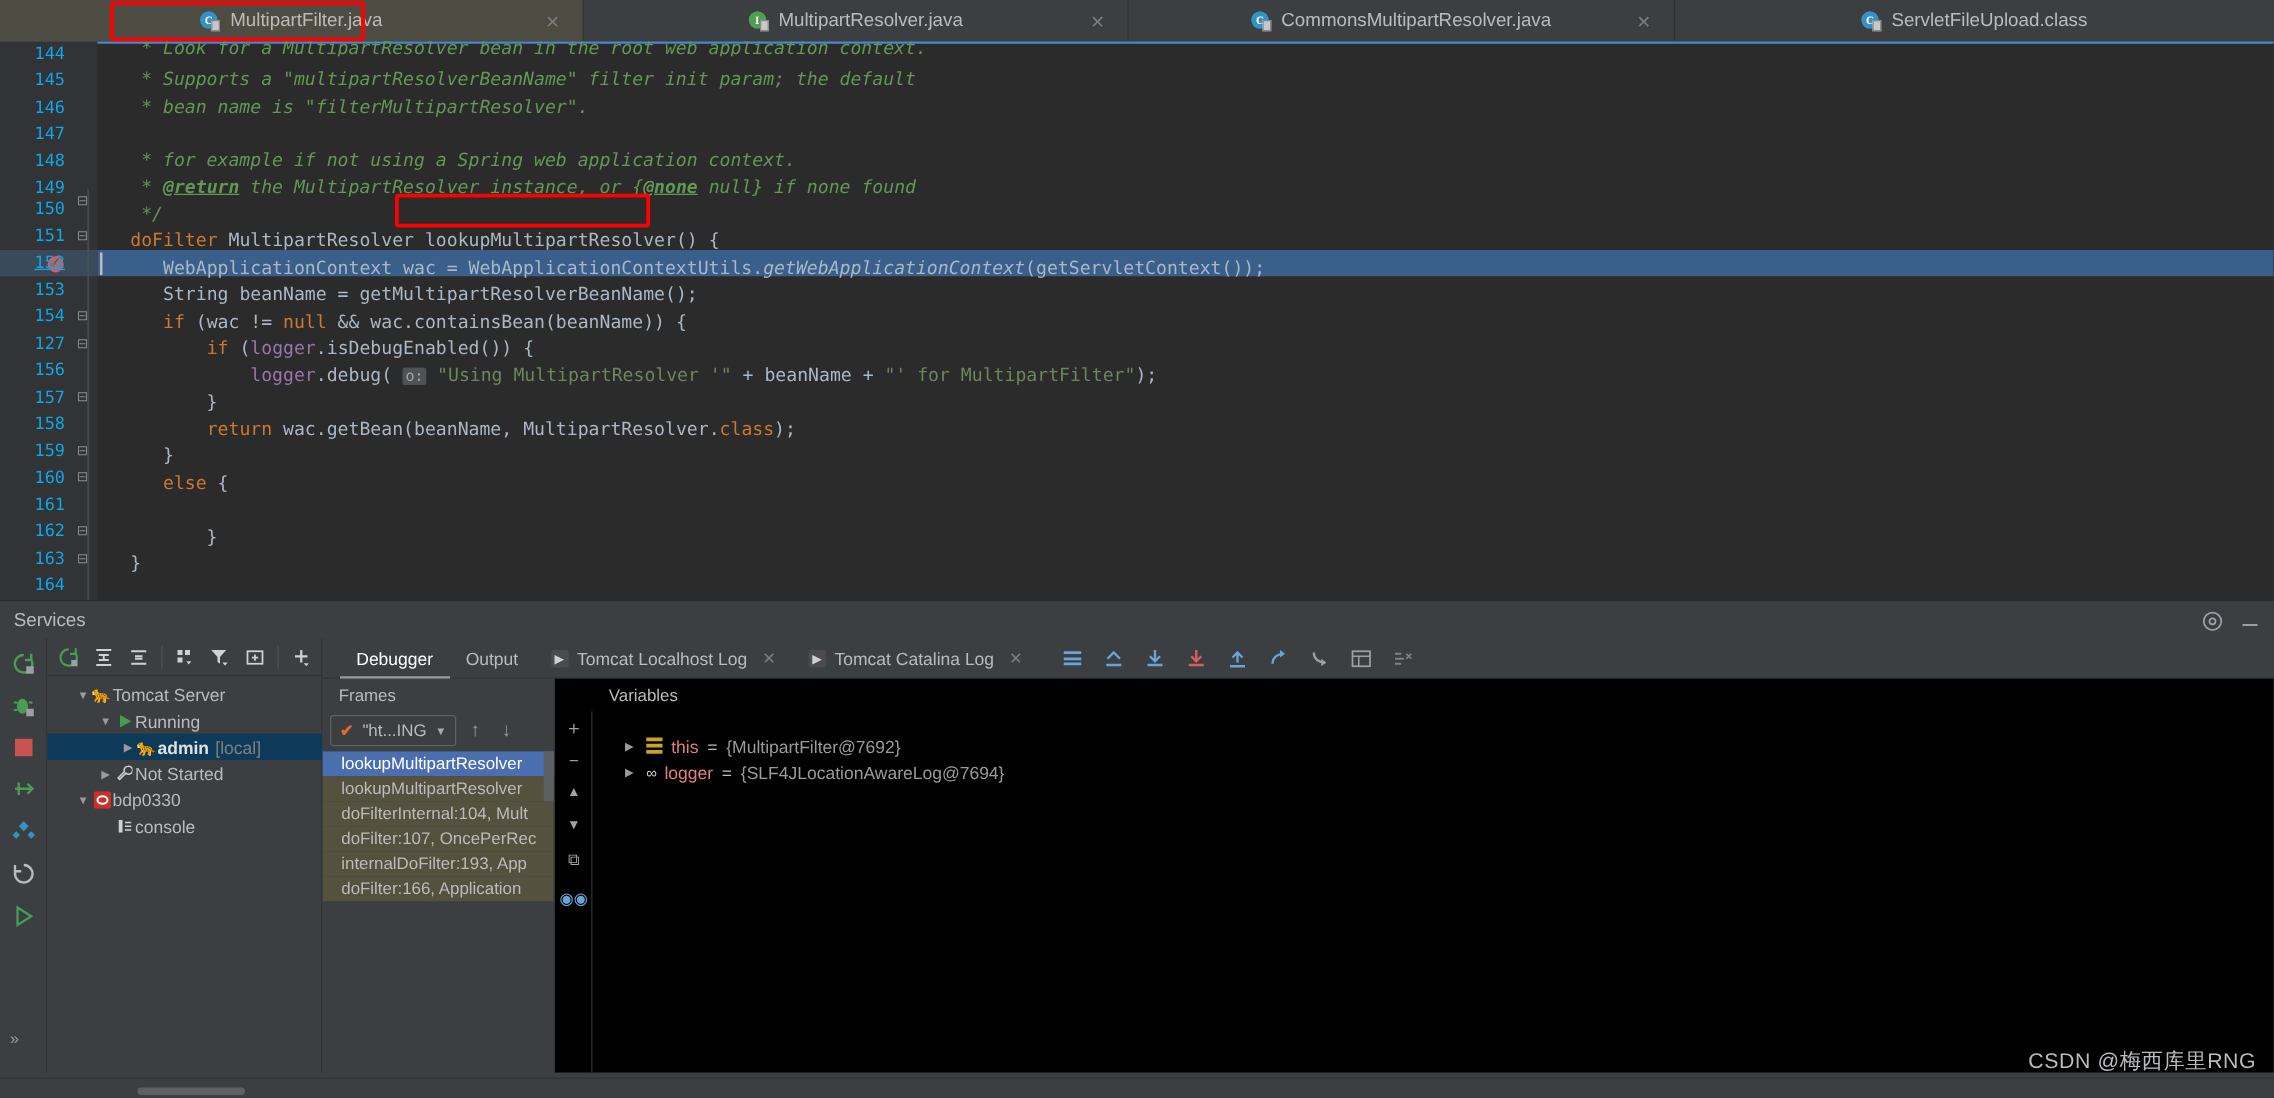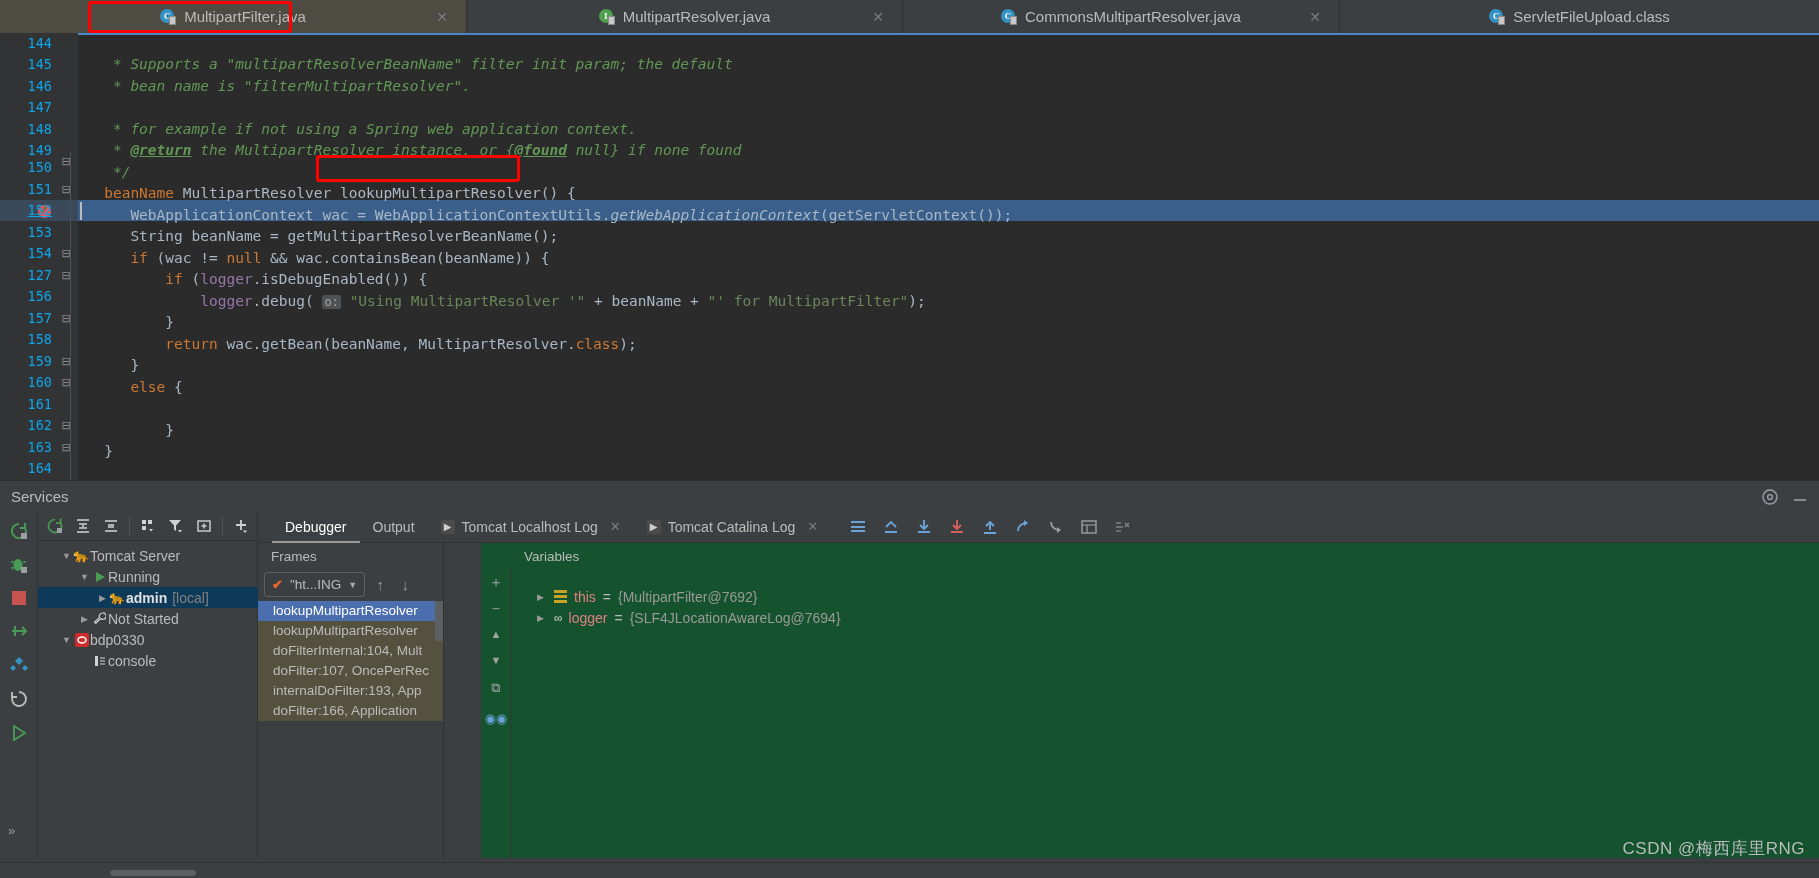--- a/index.html
+++ b/index.html
@@ -211,21 +211,21 @@
     height: 20px; line-height: 20px; padding-left: 15px; font-size: 13.5px;
     color: #bbbbbb; white-space: nowrap; overflow: hidden; background: #55513f;
   }
   .frame-item.sel { background: #4b6eaf; color: #ffffff; }
   .fscroll {
     position: absolute; right: 0; top: 0; width: 8px; height: 40px; background: #5c6063;
   }
 
   
   .vars {
-    position: absolute; left: 186px; top: 32px; right: 0; bottom: 0; background: #14532d; margin-left: 37px;
+    position: absolute; left: 186px; top: 32px; right: 0; bottom: 0; background: #000000;
   }
   .vars-side {
     position: absolute; left: 0; top: 0; width: 30px; bottom: 0;
     border-right: 1px solid #323232;
   }
   .vs-btn {
     position:absolute; left: 4px; width: 22px; height: 22px;
     display:flex; align-items:center; justify-content:center; color: #a0a3a5; font-size: 15px;
   }
   .vars-body { position: absolute; left: 30px; top: 0; right: 0; bottom: 0; }
@@ -339,26 +339,27 @@
     <div class="fold" style="top:146px;">⊟</div>
     <div class="fold" style="top:210px;">⊟</div>
     <div class="fold" style="top:232px;">⊟</div>
     <div class="fold" style="top:275px;">⊟</div>
     <div class="fold" style="top:318px;">⊟</div>
     <div class="fold" style="top:339px;">⊟</div>
     <div class="fold" style="top:382px;">⊟</div>
     <div class="fold" style="top:404px;">⊟</div>
 
     <div class="code-area">
+      <div class="codeline" style="top:-4px; overflow:hidden; height:16px;"><span class="cm">    * Look for a MultipartResolver bean in the root web application context.</span></div>
       <div class="codeline" style="top:21px;"><span class="cm">    * Supports a "multipartResolverBeanName" filter init param; the default</span></div>
       <div class="codeline" style="top:43px;"><span class="cm">    * bean name is "filterMultipartResolver".</span></div>
       <div class="codeline" style="top:86px;"><span class="cm">    * for example if not using a Spring web application context.</span></div>
-      <div class="codeline" style="top:107px;"><span class="cm">    * </span><span class="doclink">@return</span><span class="cm"> the MultipartResolver instance, or {</span><span class="doclink">@found</span><span class="cm"> null} if none found</span></div>
+      <div class="codeline" style="top:107px;"><span class="cm">    * </span><span class="doclink">@return</span><span class="cm"> the MultipartResolver instance, or {</span><span class="doclink">@none</span><span class="cm"> null} if none found</span></div>
       <div class="codeline" style="top:129px;"><span class="cm">    */</span></div>
-      <div class="codeline" style="top:150px;">   <span class="kw">beanName</span> <span class="typ">MultipartResolver</span> <span class="typ">lookupMultipartResolver</span>() {</div>
+      <div class="codeline" style="top:150px;">   <span class="kw">doFilter</span> <span class="typ">MultipartResolver</span> <span class="typ">lookupMultipartResolver</span>() {</div>
       <div class="codeline" style="top:172px;">      <span class="typ">WebApplicationContext</span> wac = <span class="typ">WebApplicationContextUtils</span>.<span class="mth">getWebApplicationContext</span>(getServletContext());</div>
       <div class="codeline" style="top:193px;">      <span class="typ">String</span> beanName = getMultipartResolverBeanName();</div>
       <div class="codeline" style="top:215px;">      <span class="kw">if</span> (wac != <span class="kw">null</span> &amp;&amp; wac.containsBean(beanName)) {</div>
       <div class="codeline" style="top:236px;">          <span class="kw">if</span> (<span class="fld">logger</span>.isDebugEnabled()) {</div>
       <div class="codeline" style="top:258px;">              <span class="fld">logger</span>.debug( <span class="param-hint">o:</span> <span class="str">"Using MultipartResolver '"</span> + beanName + <span class="str">"' for MultipartFilter"</span>);</div>
       <div class="codeline" style="top:279px;">          }</div>
       <div class="codeline" style="top:301px;">          <span class="kw">return</span> wac.getBean(beanName, <span class="typ">MultipartResolver</span>.<span class="kw">class</span>);</div>
       <div class="codeline" style="top:322px;">      }</div>
       <div class="codeline" style="top:344px;">      <span class="kw">else</span> {</div>
       <div class="codeline" style="top:387px;">          }</div>

